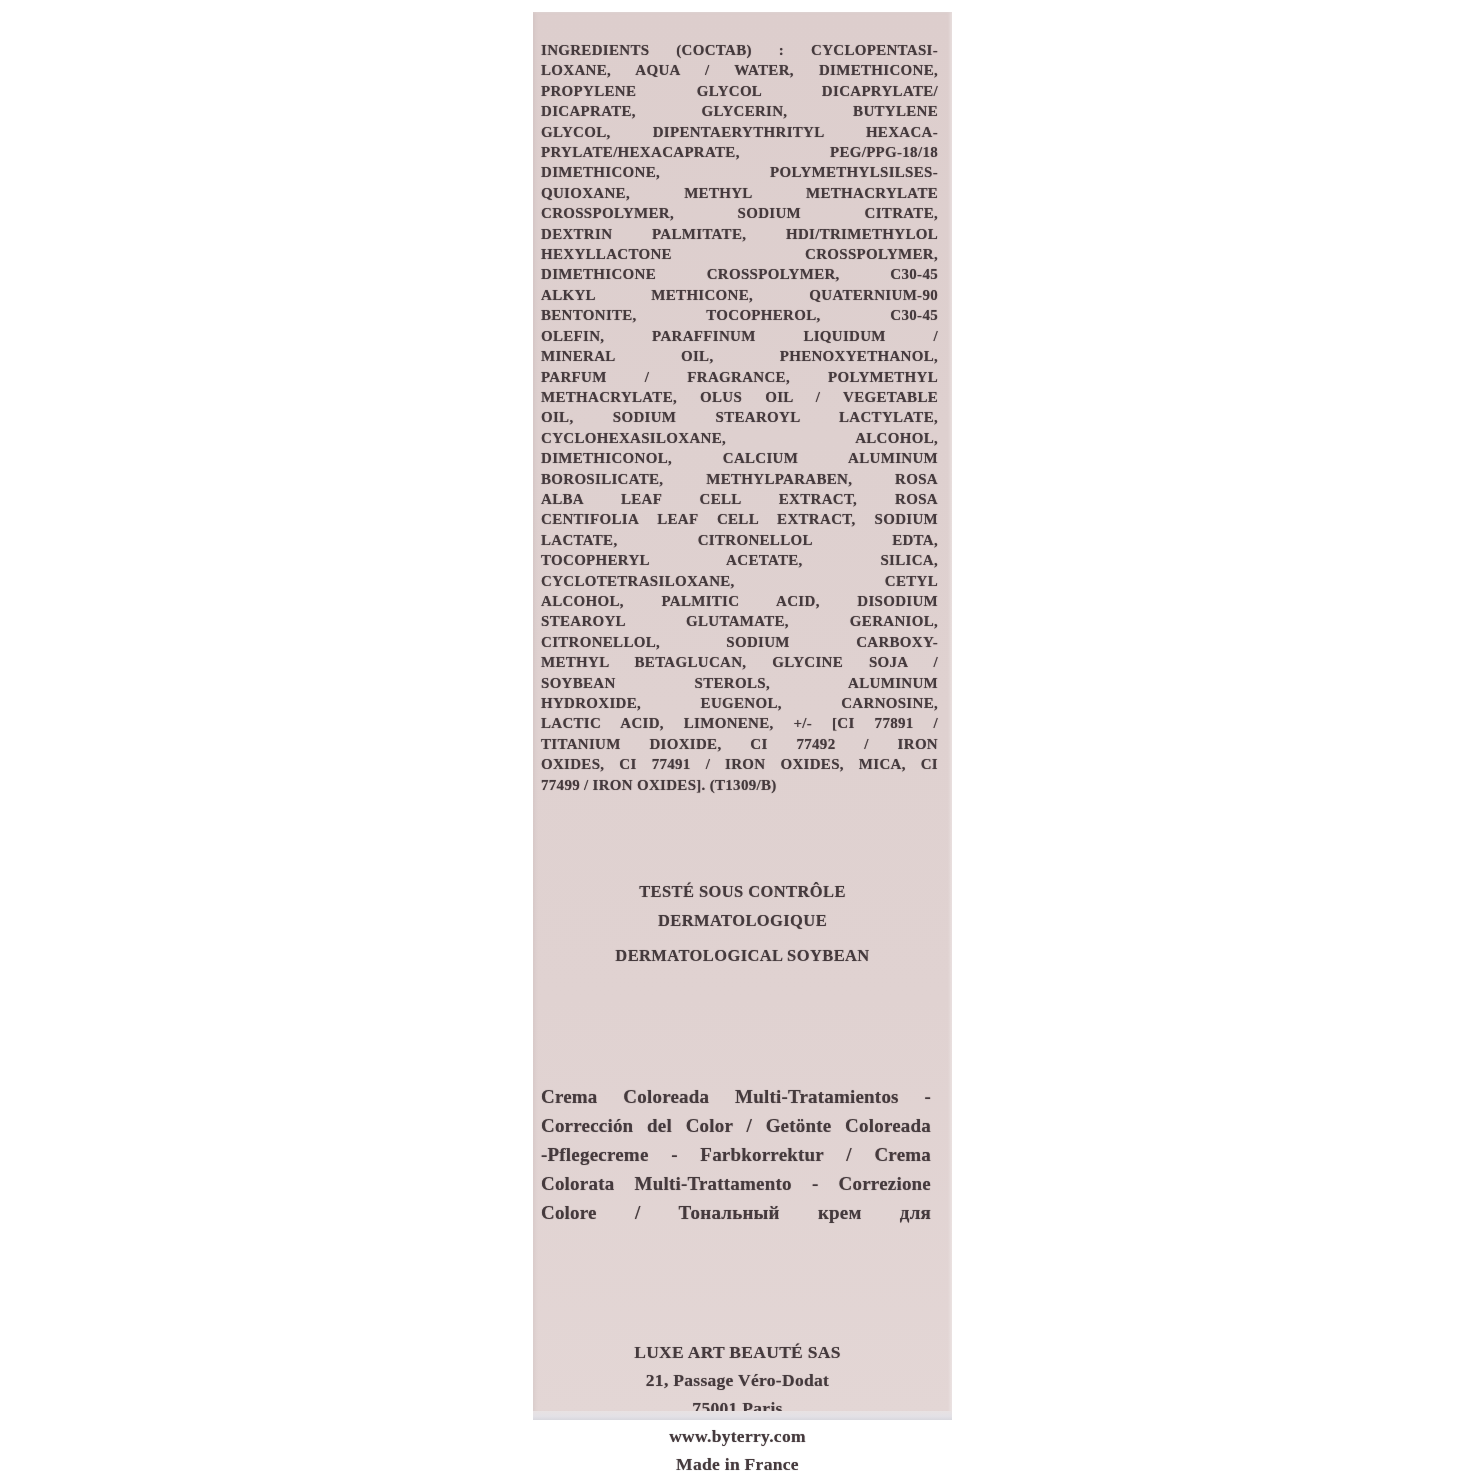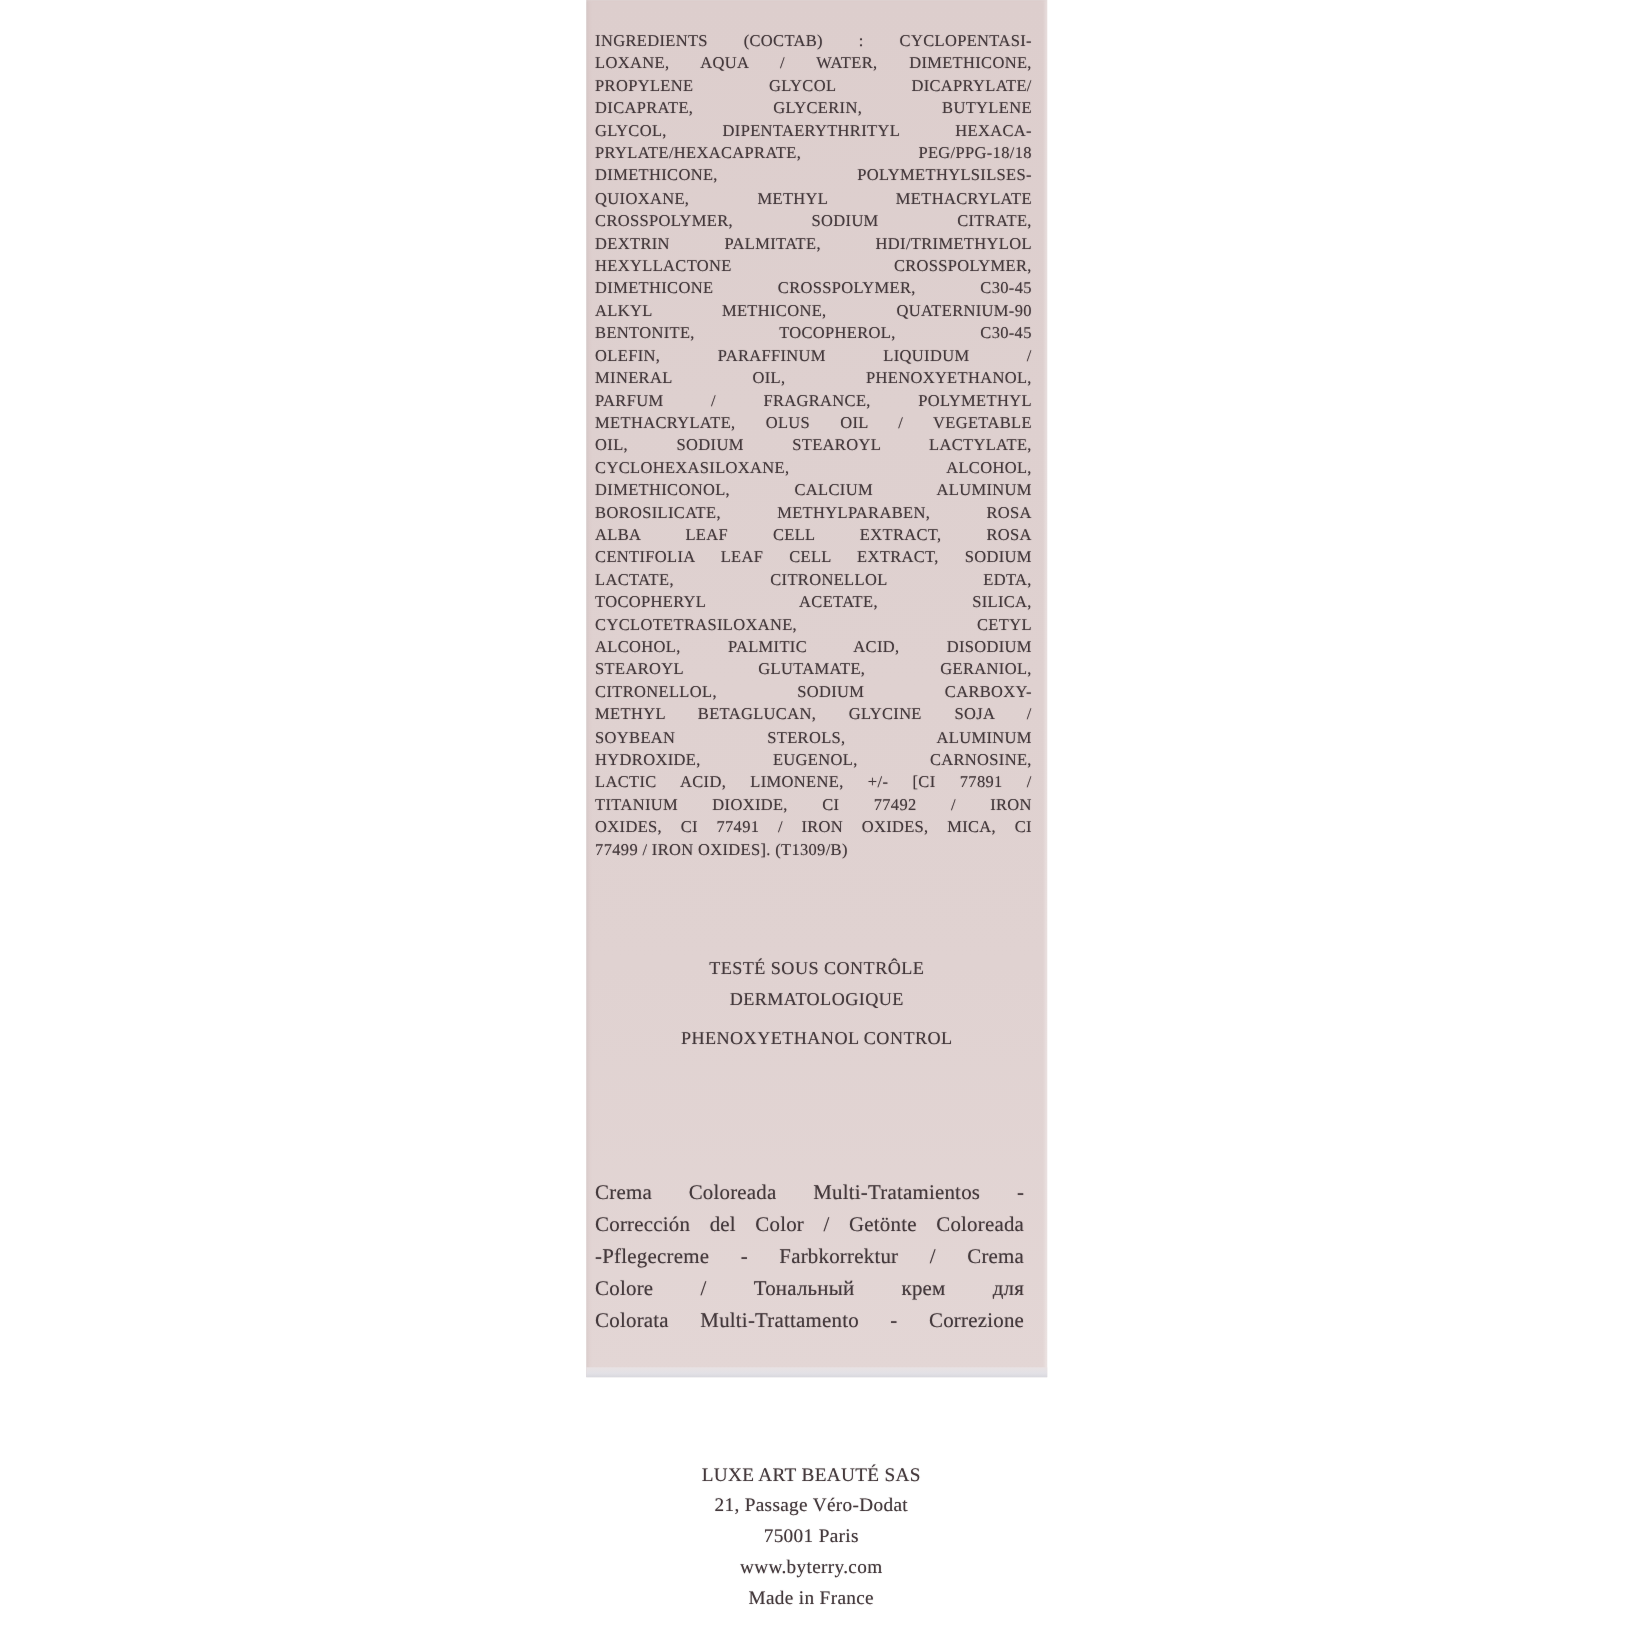--- a/index.html
+++ b/index.html
@@ -11,26 +11,27 @@
   .page {
     position: relative;
     width: 1480px;
     height: 1480px;
     background: #ffffff;
     overflow: hidden;
   }
   .box {
     position: absolute;
     left: 533px;
-    top: 0;
+    top: 12px;
     width: 419px;
-    height: 1252px;
+    height: 1408px;
     background: linear-gradient(180deg, #ddcecd 0%, #ded0cf 30%, #e0d2d1 70%, #e3d6d5 100%);
     box-shadow: inset -2px 0 3px rgba(255,255,255,0.35), inset 2px 0 3px rgba(160,140,140,0.12);
     color: #453a3d;
+    font-weight: bold;
   }
   .box-bottom-edge {
     position: absolute;
     left: 0;
     right: 0;
     bottom: 0;
     height: 9px;
     background: linear-gradient(180deg, #e8e2e3 0%, #e3e1e6 60%, #d8d8de 100%);
   }
   .txt {
@@ -144,30 +145,30 @@
         <div class="ing-line">OXIDES, CI 77491 / IRON OXIDES, MICA, CI</div>
         <div class="ing-line last">77499 / IRON OXIDES]. (T1309/B)</div>
       </div>
 
     <div class="derm txt">
       <div class="derm-fr">
           <div class="derm-line">TESTÉ SOUS CONTRÔLE</div>
           <div class="derm-line last">DERMATOLOGIQUE</div>
         </div>
       <div class="derm-en">
-          <div class="derm-line last">PHENOXYETHANOL CONTROL</div>
+          <div class="derm-line last">DERMATOLOGICAL SOYBEAN</div>
         </div>
     </div>
 
     <div class="multi txt">
         <div class="multi-line">Crema Coloreada Multi-Tratamientos -</div>
         <div class="multi-line">Corrección del Color / Getönte Coloreada</div>
         <div class="multi-line">-Pflegecreme - Farbkorrektur / Crema</div>
+        <div class="multi-line">Colorata Multi-Trattamento - Correzione</div>
         <div class="multi-line">Colore / Тональный крем для</div>
-        <div class="multi-line">Colorata Multi-Trattamento - Correzione</div>
       </div>
 
     <div class="address txt">
         <div class="addr-line">LUXE ART BEAUTÉ SAS</div>
         <div class="addr-line">21, Passage Véro-Dodat</div>
         <div class="addr-line">75001 Paris</div>
         <div class="addr-line">www.byterry.com</div>
         <div class="addr-line last">Made in France</div>
       </div>
 

